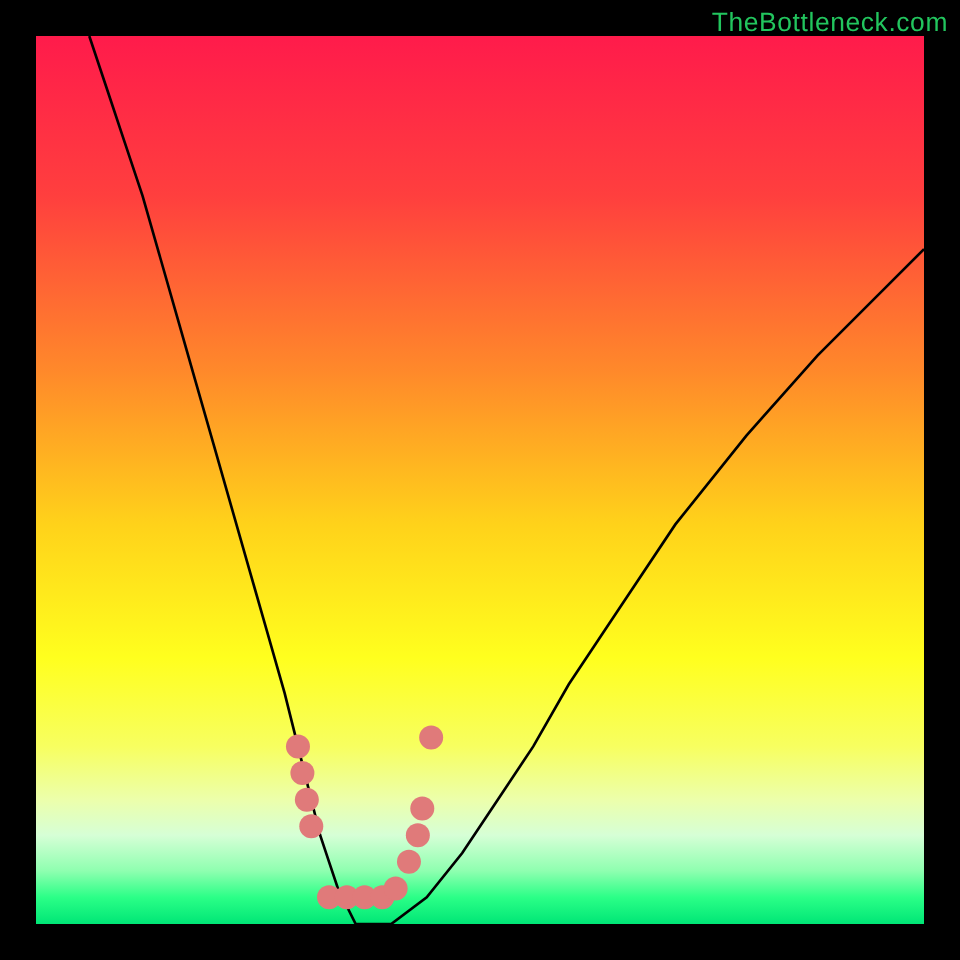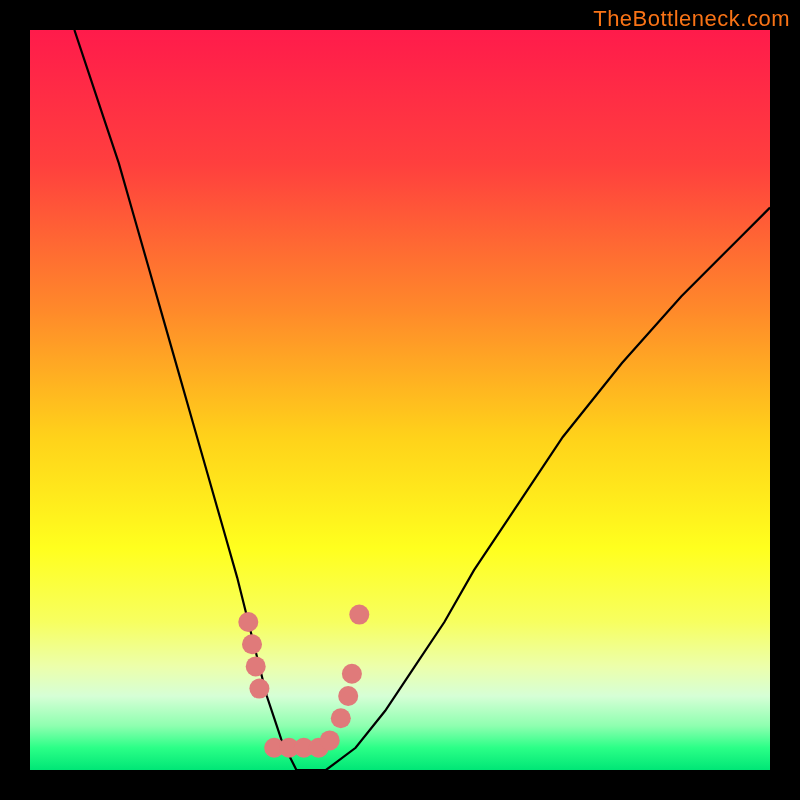--- a/index.html
+++ b/index.html
@@ -28,21 +28,21 @@
   }
   .gradient-bg {
     position: absolute;
     top: 0; left: 0;
     width: 100%; height: 100%;
   }
   .watermark {
     position: absolute;
     top: 6px;
     right: 10px;
-    color: #f97316;
+    color: #22c55e;
     font-size: 22px;
     letter-spacing: 0.5px;
     font-weight: 500;
   }
   svg { display: block; }
 </style>
 </head>
 <body>
 
 <div class="frame">

